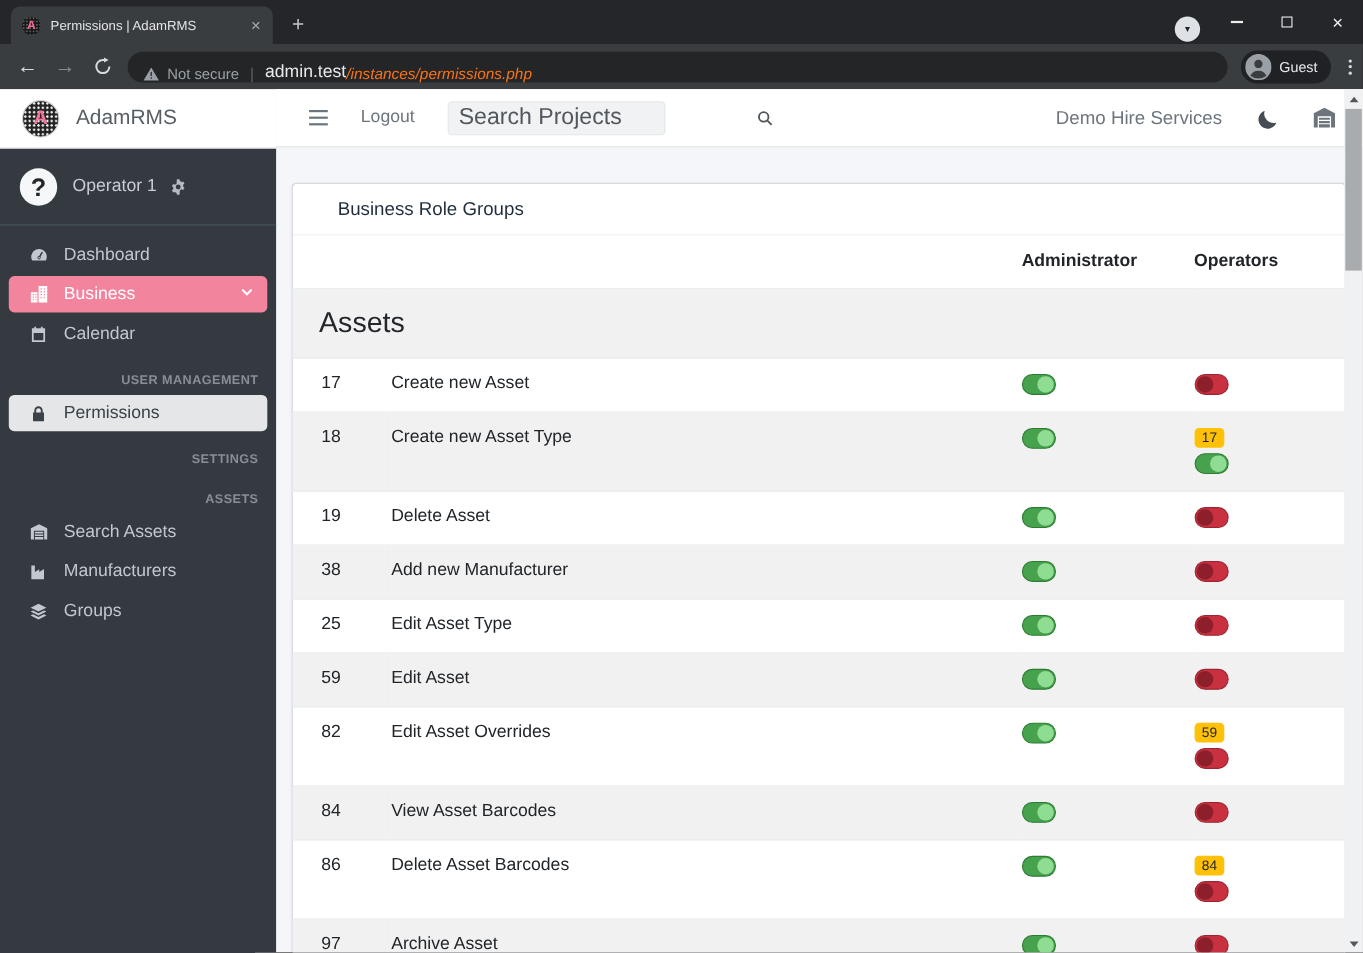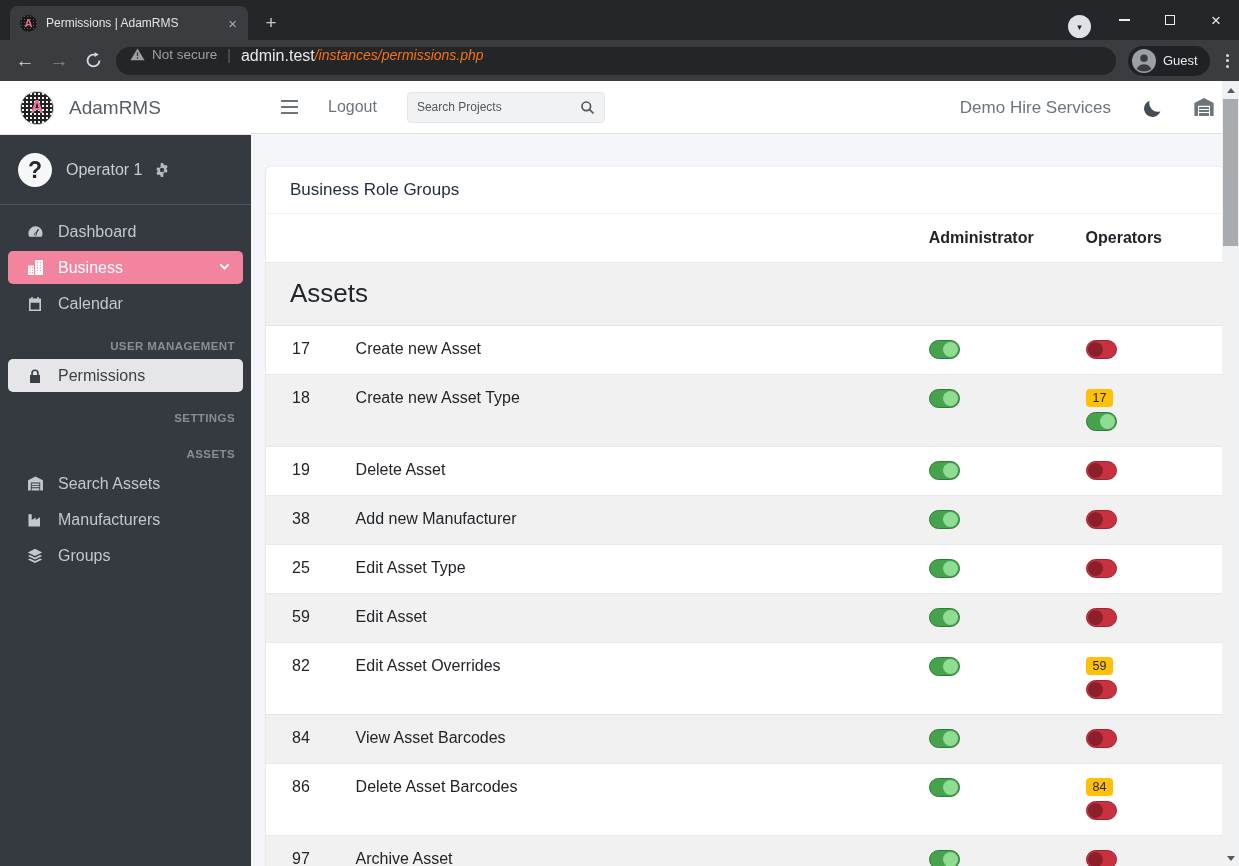--- a/index.html
+++ b/index.html
@@ -25,21 +25,21 @@
   .wmin-glyph { width:11px; height:1.5px; background:#eceef0; }
   .wmax-glyph { width:10px; height:10px; border:1.5px solid #eceef0; }
   .wclose-glyph { font-size:17px; line-height:1; }
 
   .toolbar { position:absolute; top:40px; left:0; width:1239px; height:41px; background:#3a3d40;
     display:flex; align-items:center; }
   .navbtn { color:#d7dade; font-size:19px; width:34px; text-align:center; }
   .navbtn.dim { color:#85888c; }
   .navbtn svg { display:block; margin:0 auto; }
   .addressbar { margin-left:6px; width:1000px; height:28px; background:#232527; border-radius:14px;
-    display:flex; align-items:flex-start; padding:0 14px; }
+    display:flex; align-items:flex-end; padding:0 14px; }
   .addr-sec { color:#9aa0a6; font-size:13.5px; margin-left:7px; }
   .addr-sep { color:#5f6368; margin:0 10px; font-size:14px; }
   .addr-host { color:#e8eaed; font-size:16px; }
   .addr-path { color:#f97316; font-size:14px;font-style:italic; }
   .guest-pill { margin-left:12px; height:30px; background:#202124; border-radius:15px; display:flex;
     align-items:center; padding:0 12px 0 4px; }
   .guest-label { color:#e8eaed; font-size:13px; margin-left:7px; }
   .menu-dots { margin-left:8px; display:flex; flex-direction:column; gap:2.5px; padding:4px 8px; }
   .menu-dots i { width:3px; height:3px; border-radius:50%; background:#d7dade; }
 
@@ -72,33 +72,33 @@
 
   
   .maincol { flex:1; display:flex; flex-direction:column; }
   .navbar { height:53px; background:#ffffff; border-bottom:1px solid #dee2e6; display:flex;
     align-items:center; padding:0 24px 0 22px; }
   .hamburger { display:flex; flex-direction:column; gap:4px; padding:6px 8px; }
   .hamburger i { width:17px; height:2px; background:#6c757d; }
   .logout-link { color:#6c757d; font-size:16px; margin-left:22px; }
   .searchbox { margin-left:30px; width:198px; height:31px; background:#f1f2f3; border:1px solid #e4e6e8;
     border-radius:4px; display:flex; align-items:center; padding:0 9px; }
-  .searchbox input { flex:1; border:0; background:transparent; outline:none; font-size:12px; color:#495057;
+  .searchbox input { flex:1; border:0; background:transparent; outline:none; font-size:21px; color:#495057;
     font-family:inherit; }
   .searchbox input::placeholder { color:#51575d; opacity:1; }
   .search-ico { color:#51575d; display:flex; }
   .nav-right { margin-left:auto; display:flex; align-items:flex-end; }
   .business-name { color:#6c757d; font-size:17px; }
   .moon-btn { color:#454c53; margin-left:32px; display:flex; }
   .warehouse-btn { color:#6c757d; margin-left:30px; display:flex; }
 
   
   .content { flex:1; padding:33px 16px 0 15px; overflow:hidden; }
   .card { background:#ffffff; border-radius:4px; box-shadow:0 0 1px rgba(0,0,0,.15), 0 1px 3px rgba(0,0,0,.1); }
-  .card-header { padding:13px 24px; font-size:17px; color:#1f2d3d; border-bottom:1px solid #eef0f2; }
+  .card-header { padding:13px 41px; font-size:17px; color:#1f2d3d; border-bottom:1px solid #eef0f2; }
   table.perm { width:100%; border-collapse:collapse; table-layout:fixed; }
   col.c1{width:88px} col.c2{width:563px} col.c3{width:154px} col.c4{width:135px}
   .perm th { text-align:left; font-size:16px; color:#212529; padding:15px 0; font-weight:bold; }
   .perm td { vertical-align:top; padding:14px 0 15px 0; font-size:16px; color:#212529; }
   .perm tbody tr { border-top:1px solid #e7eaed; }
   .perm tbody tr:nth-child(odd) { background:#f1f1f1; }
   .perm td.c-id { padding-left:26px; }
   .section-row td { font-size:26px; color:#23272b; padding:15px 0 16px 24px; }
   .cell-stack { display:flex; flex-direction:column; align-items:flex-start; gap:5px; }
   .switch { position:relative; display:inline-block; width:31px; height:19px; border-radius:10px; }

